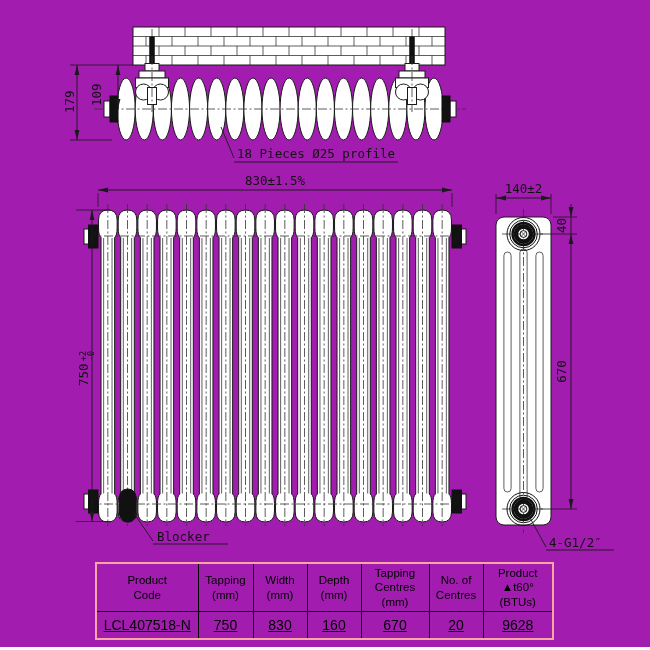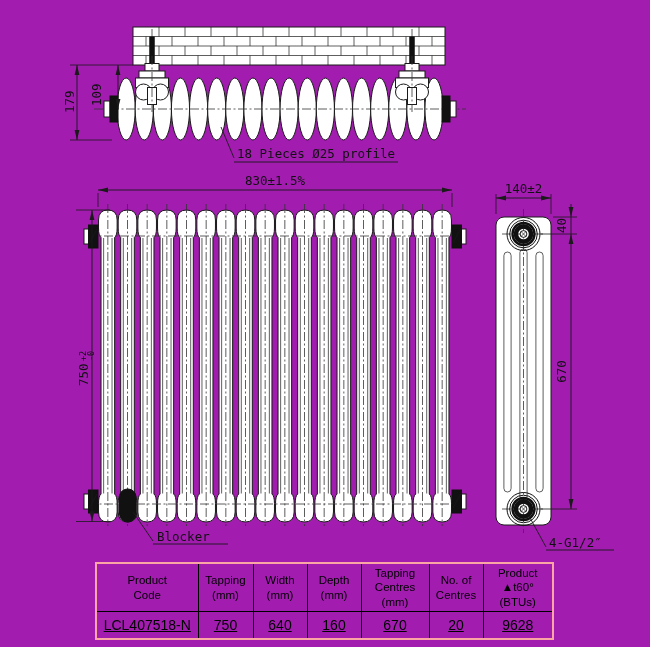--- a/index.html
+++ b/index.html
@@ -362,21 +362,21 @@
             <th>No. of
 Centres</th>
             <th>Product
 ▲t60° (BTUs)</th>
           </tr>
         </thead>
         <tbody>
           <tr>
             <td>LCL407518-N</td>
             <td>750</td>
-            <td>640</td>
+            <td>830</td>
             <td>160</td>
             <td>670</td>
             <td>20</td>
             <td>9628</td>
           </tr>
         </tbody>
       </table>
     </div>
 </div>
 

